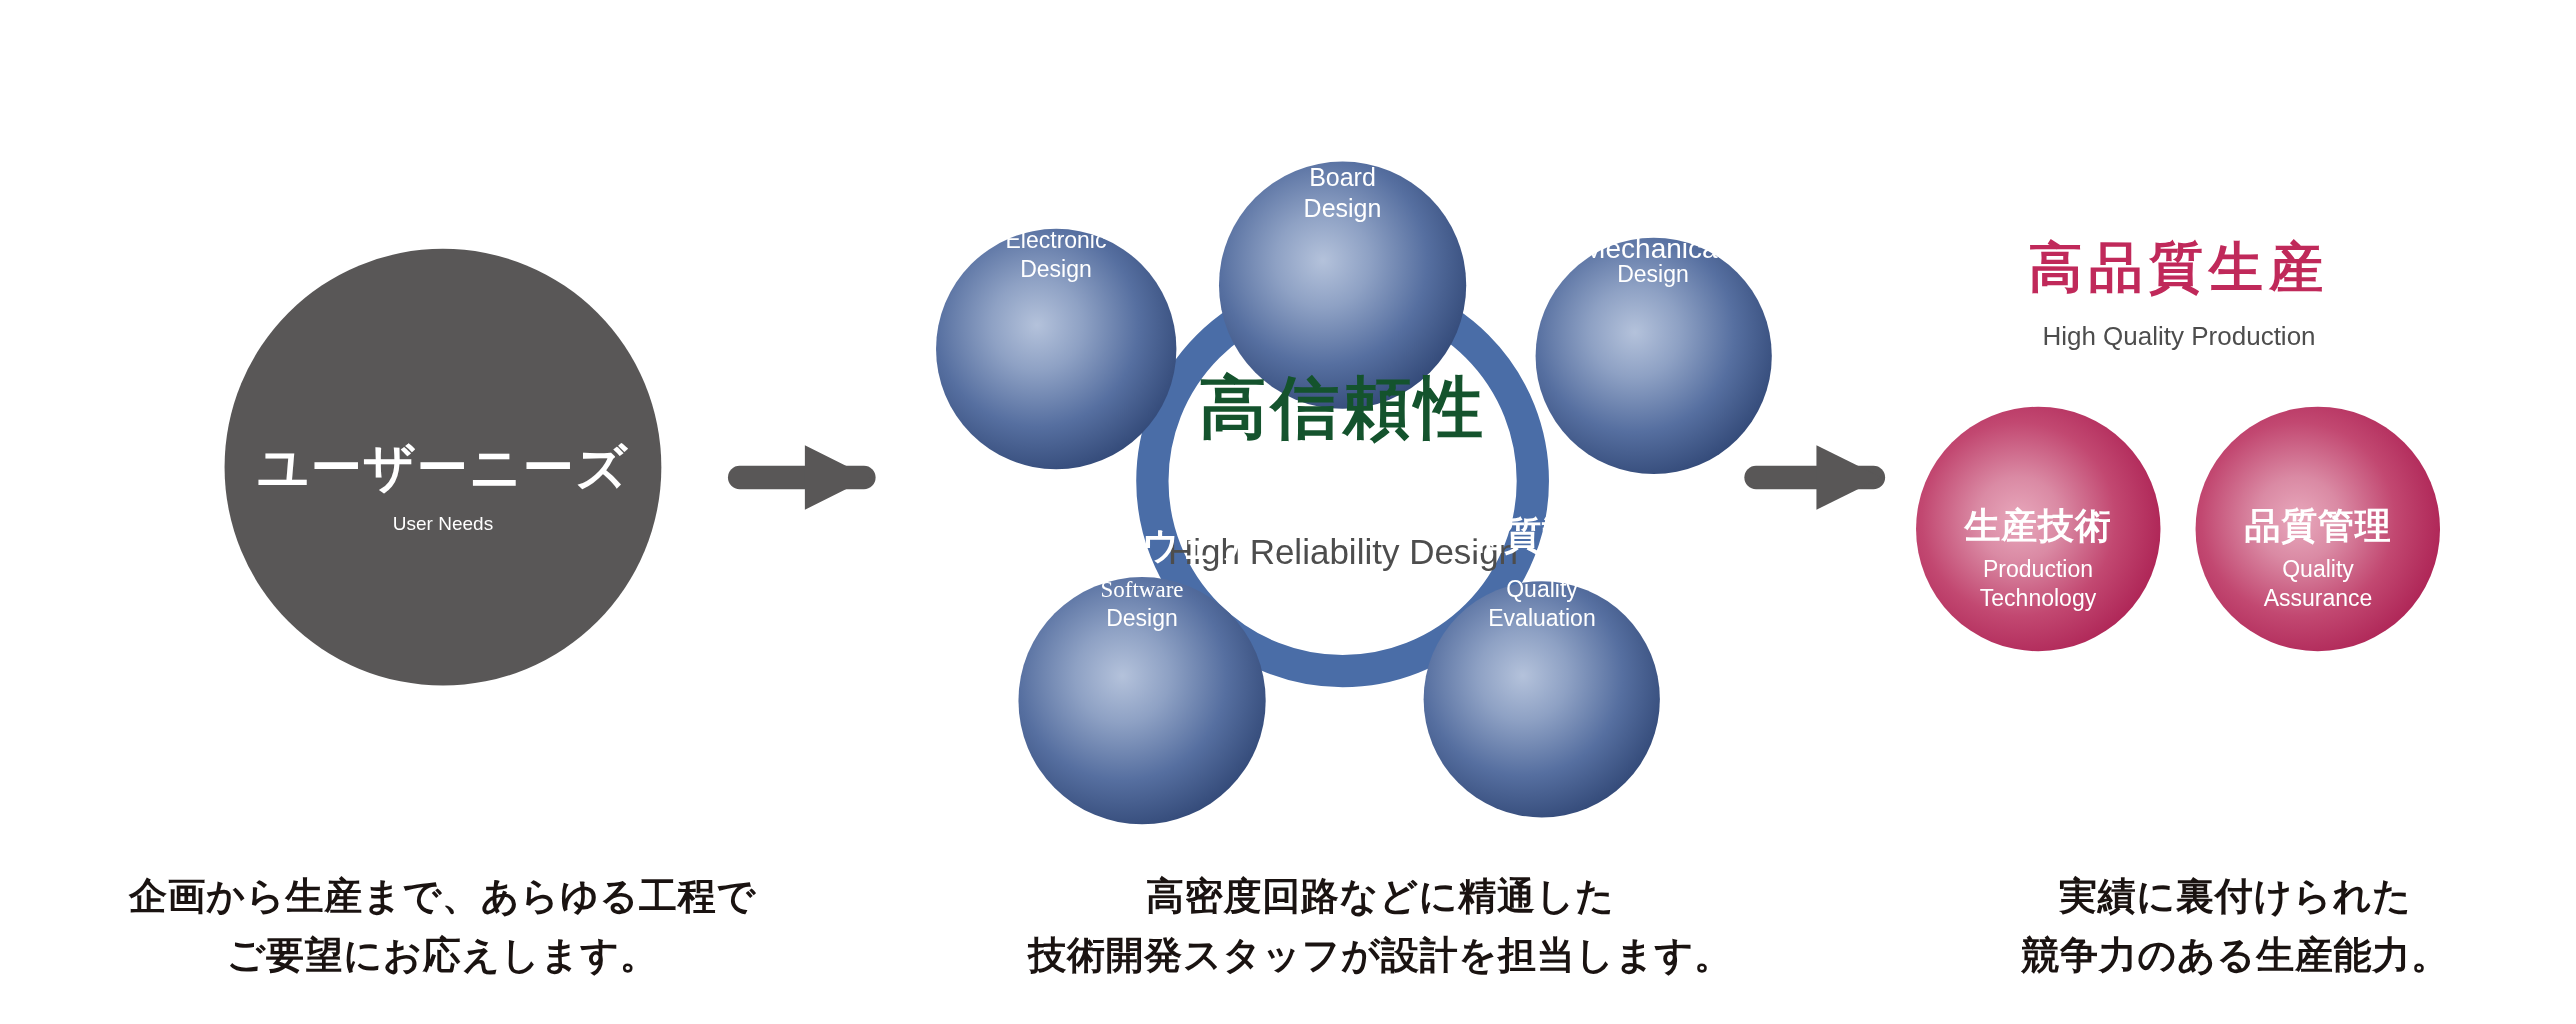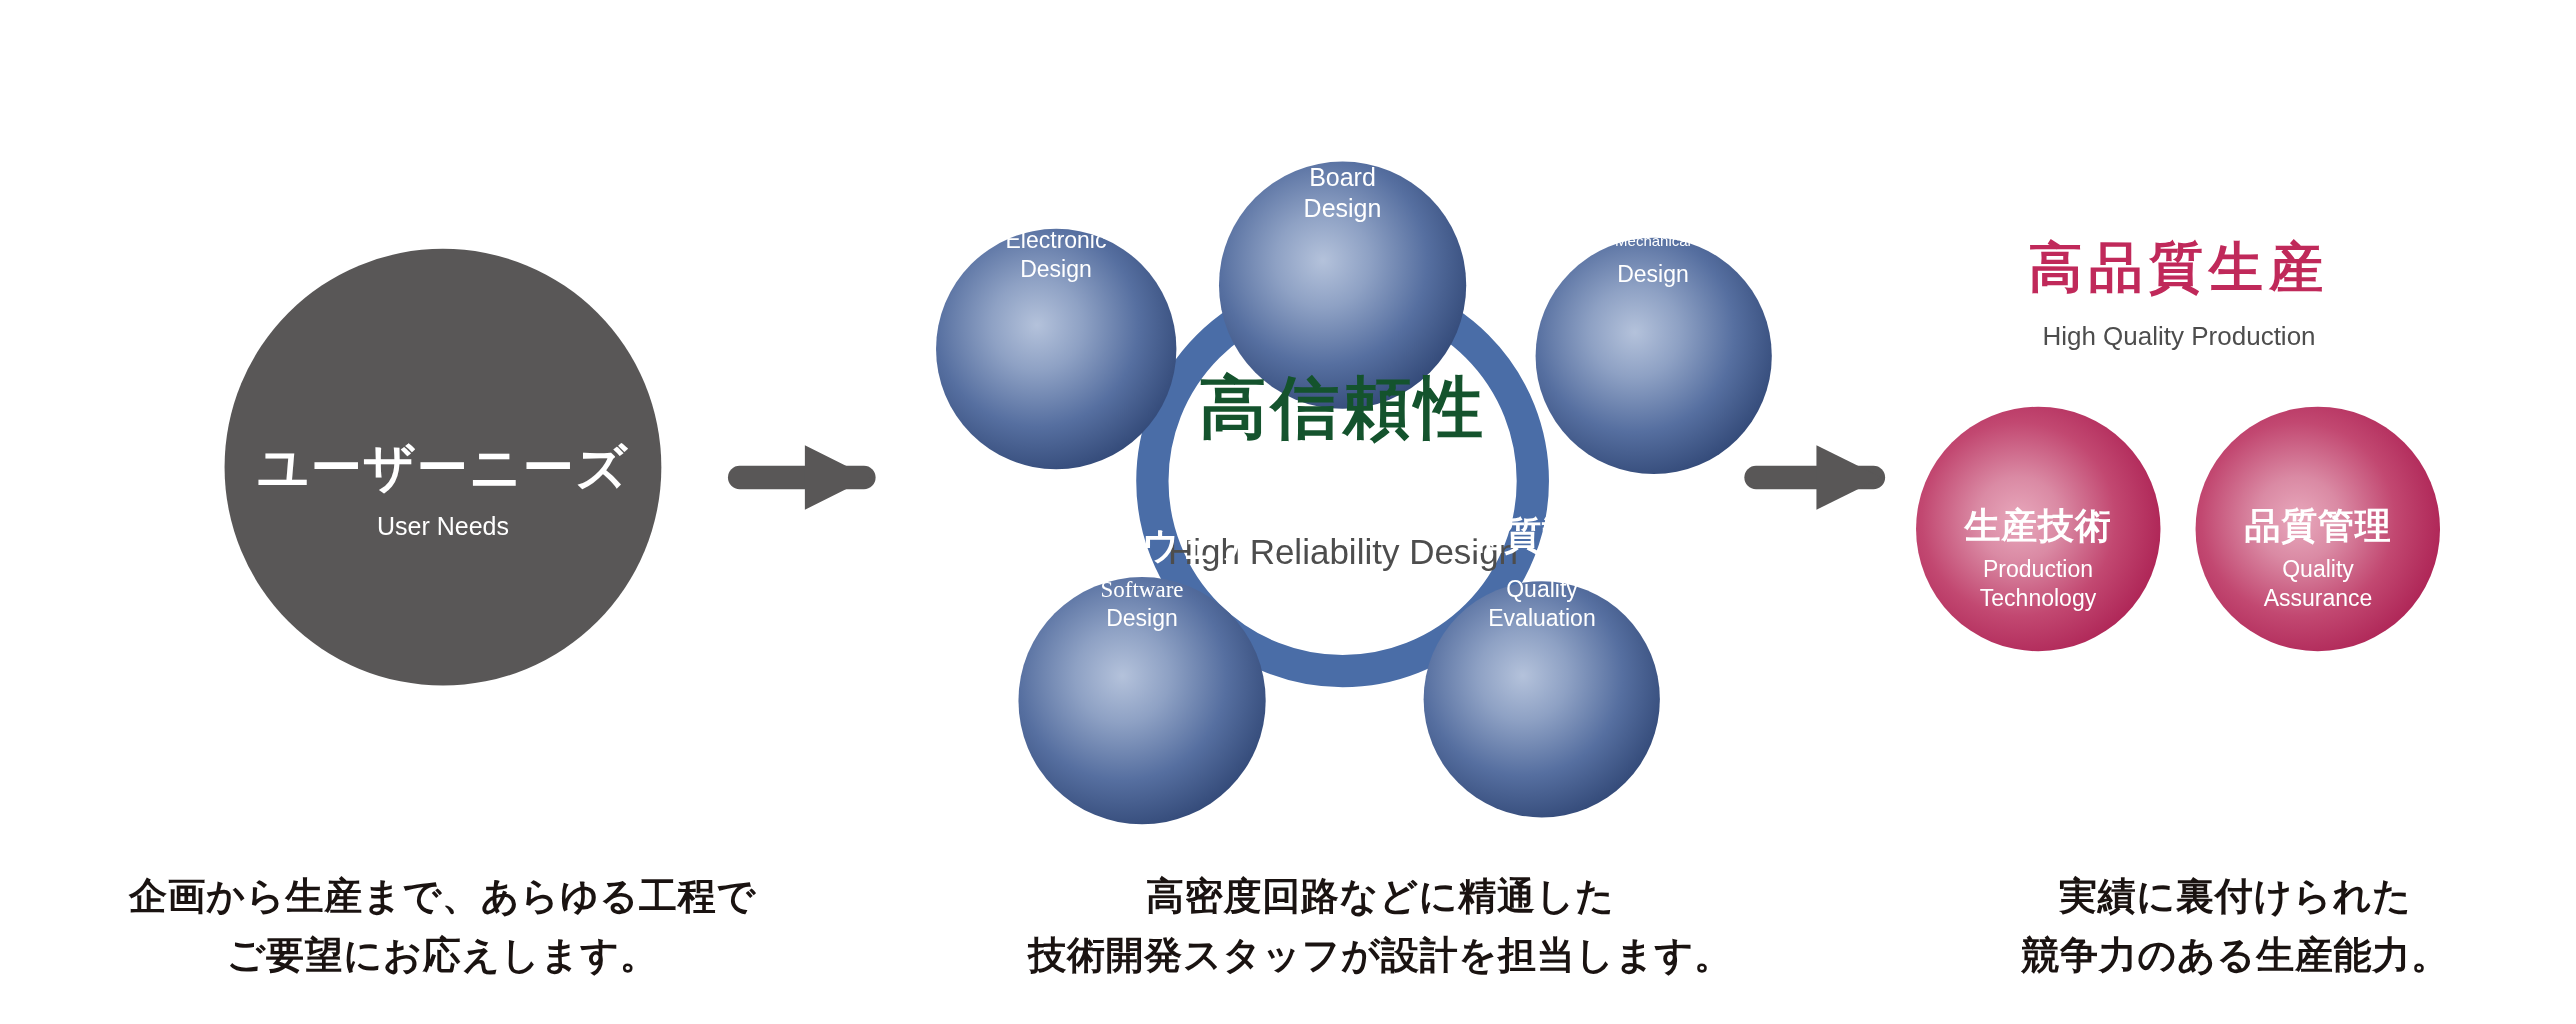--- a/index.html
+++ b/index.html
@@ -6,21 +6,21 @@
   body{width:2576px;height:1025px;position:relative;overflow:hidden;
        font-family:"Liberation Sans","DejaVu Sans",sans-serif;}
   .stage{position:absolute;left:0;top:0;width:2576px;height:1025px;}
   svg.canvas{position:absolute;left:0;top:0;width:2576px;height:1025px;display:block;}
 
   
   .txt{position:absolute;text-align:center;line-height:1;white-space:nowrap;}
 
   
   .un-jp{color:#ffffff;font-size:51px;font-weight:700;letter-spacing:1.4px;}
-  .un-en{color:#ffffff;font-size:25px;font-weight:400;}
+  .un-en{color:#ffffff;font-size:19px;font-weight:400;}
 
   
   .sp-jp{color:#ffffff;font-weight:700;letter-spacing:0.7px;}
   .sp-en{color:#ffffff;font-weight:400;line-height:1.12;}
 
   
   .ring-jp{color:#14532d;font-size:68px;font-weight:700;letter-spacing:4.1px;line-height:1.12;}
   .ring-en{color:#4d4d4d;font-size:35px;font-weight:400;}
 
   
@@ -82,21 +82,21 @@
   <div class="txt un-en" style="left:0;top:514px;width:886px;">User Needs</div>
 
   <div class="txt ring-jp" style="left:1099px;top:369px;width:488px;">高信頼性</div>
   <div class="txt ring-en" style="left:1099px;top:534px;width:488px;">High Reliability Design</div>
 
   <div class="txt sp-jp" style="left:1205px;top:111px;width:275px;font-size:40px;">基板設計</div>
   <div class="txt sp-en" style="left:1205px;top:163px;width:275px;font-size:25px;">Board</div>
   <div class="txt sp-en" style="left:1205px;top:194px;width:275px;font-size:25px;">Design</div>
 
   <div class="txt sp-jp" style="left:1509px;top:185px;width:288px;font-size:37px;">機構設計</div>
-  <div class="txt sp-en" style="left:1509px;top:233px;width:288px;font-size:15px;">Mechanical</div>
+  <div class="txt sp-en" style="left:1509px;top:233px;width:288px;font-size:28px;">Mechanical</div>
   <div class="txt sp-en" style="left:1509px;top:262px;width:288px;font-size:23px;">Design</div>
 
   <div class="txt sp-jp" style="left:1398px;top:517px;width:288px;font-size:37px;">品質評価</div>
   <div class="txt sp-en" style="left:1398px;top:577px;width:288px;font-size:23px;">Quality</div>
   <div class="txt sp-en" style="left:1398px;top:606px;width:288px;font-size:23px;">Evaluation</div>
 
   <div class="txt sp-jp" style="left:984px;top:527px;width:316px;font-size:37px;">ソフトウェア</div>
   <div class="txt sp-en" style="left:984px;top:577px;width:316px;font-size:23px;font-family:Liberation Serif, serif;">Software</div>
   <div class="txt sp-en" style="left:984px;top:606px;width:316px;font-size:23px;">Design</div>
 

